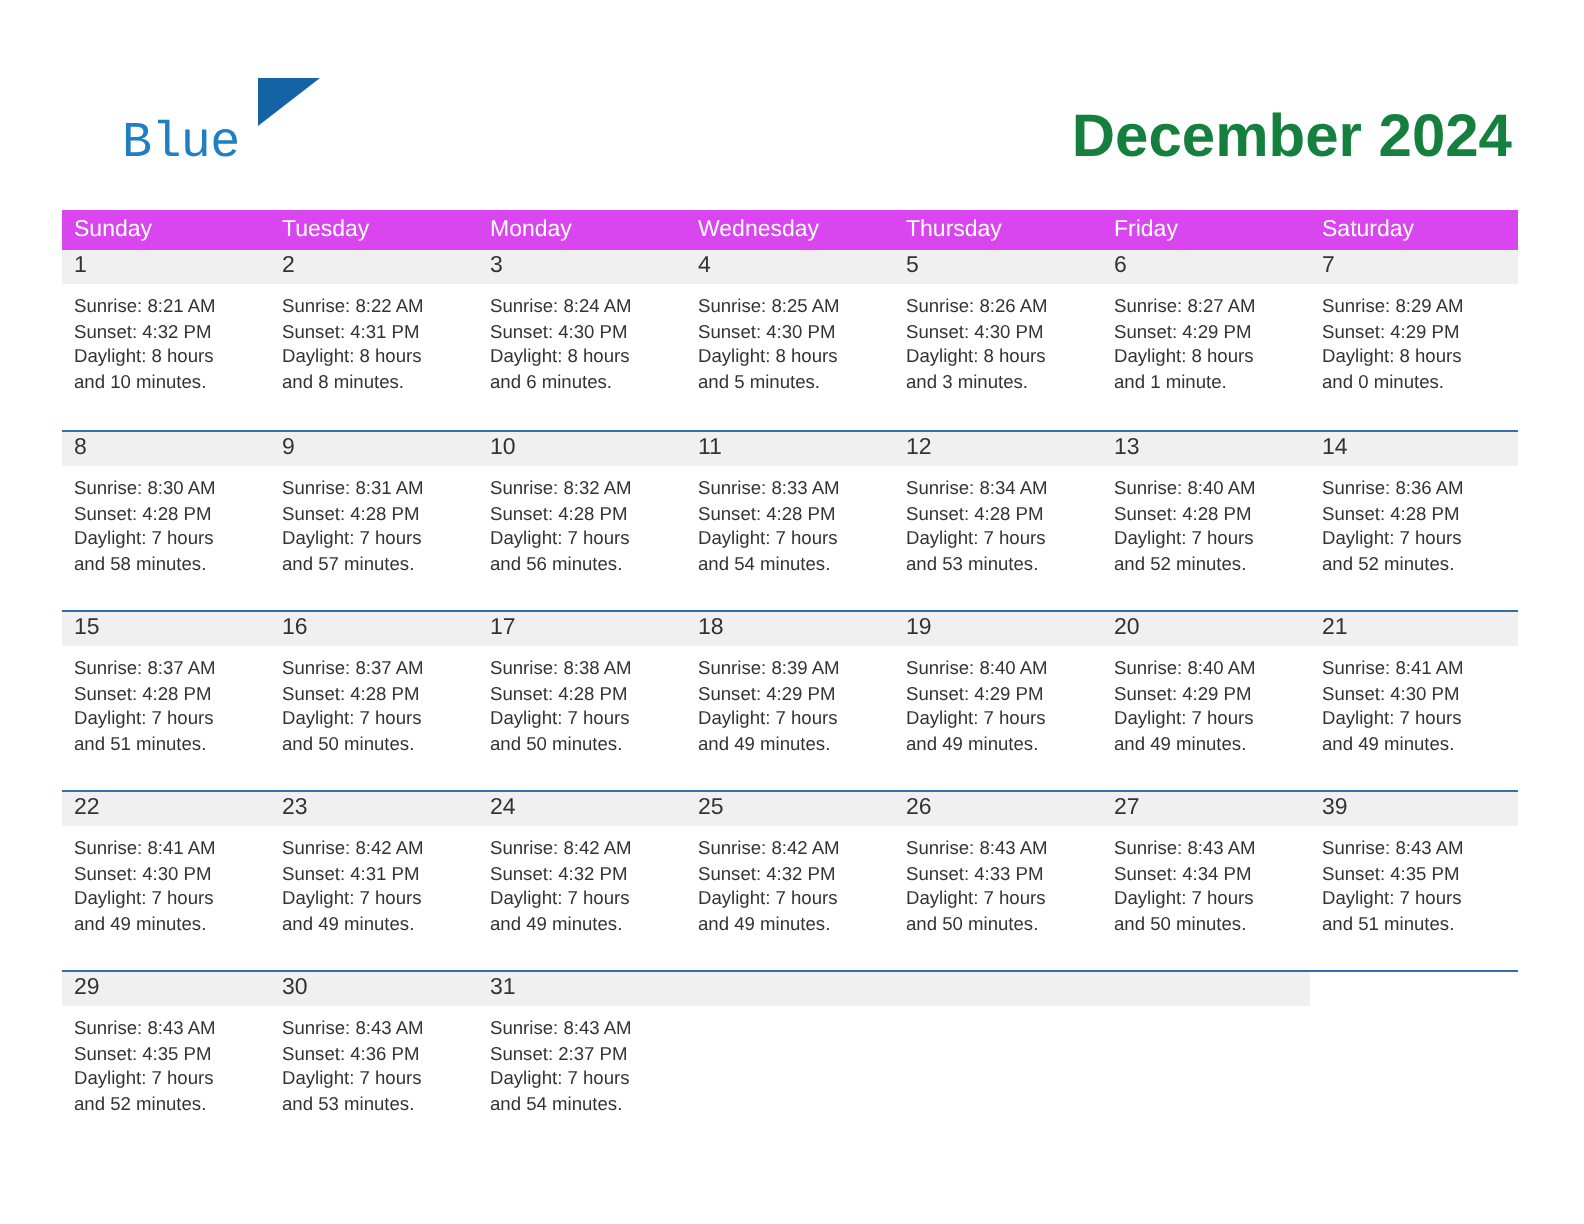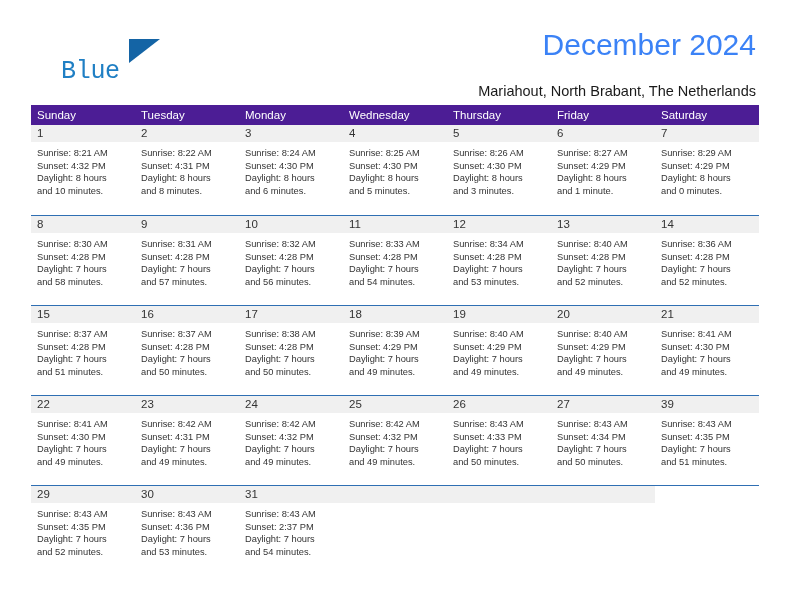--- a/index.html
+++ b/index.html
@@ -68,45 +68,46 @@
   }
 
   .title-block {
     position: absolute;
     right: 36px;
     top: 28px;
     text-align: right;
   }
   .cal-title {
     font-size: 30px;
-    color: #3b82f6;
+    color: #15803d;
     line-height: 34px;
     white-space: nowrap;
-    font-weight: normal;
+    font-weight: bold;
+    margin-top: 24px;
   }
   .cal-subtitle {
     margin-top: 20px;
     font-size: 14.5px;
     color: #1a1a1a;
     line-height: 18px;
     white-space: nowrap;
   }
 
   
   .calendar {
     position: absolute;
     left: 31px;
     top: 105px;
     width: 728px;
   }
 
   .weekday-row {
     display: flex;
     width: 728px;
-    background: #4c1d95;
+    background: #d946ef;
   }
   .weekday-cell {
     flex: 0 0 104px;
     width: 104px;
     height: 20px;
     line-height: 20px;
     box-sizing: border-box;
     padding-left: 6px;
     color: #ffffff;
     font-size: 11.5px;

